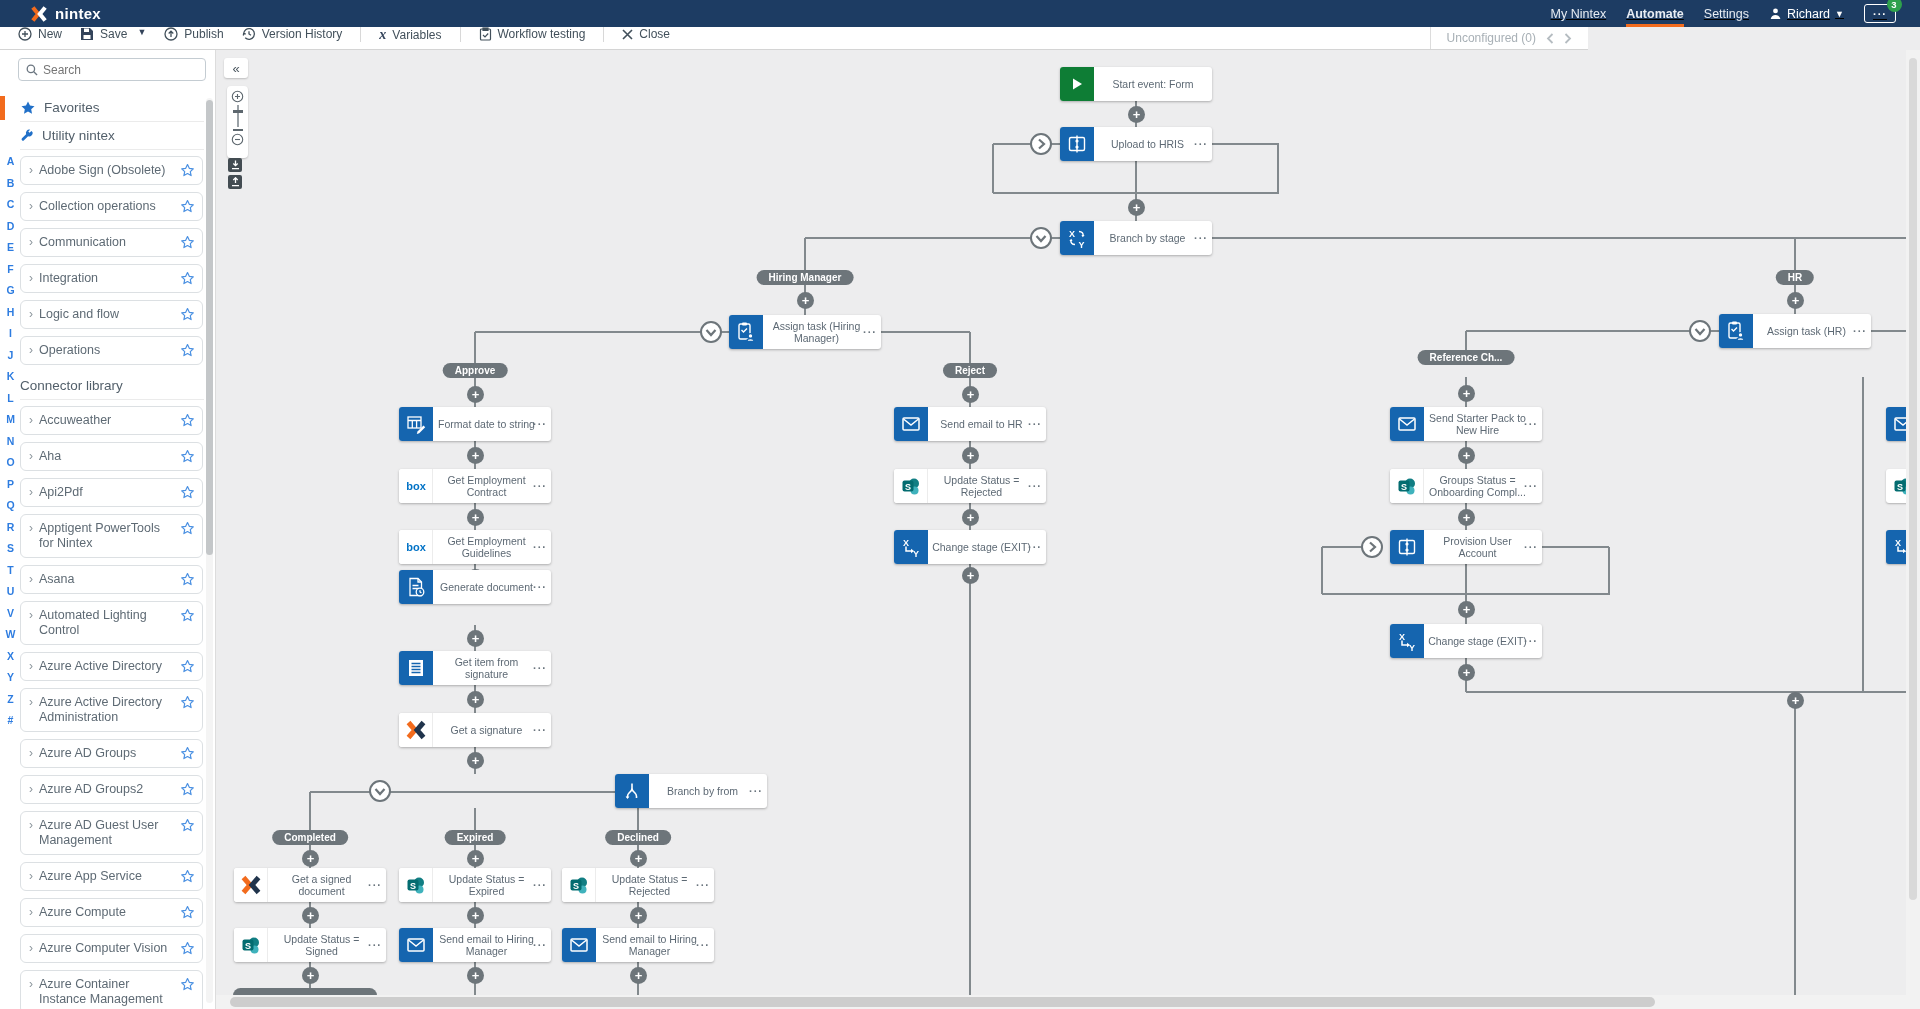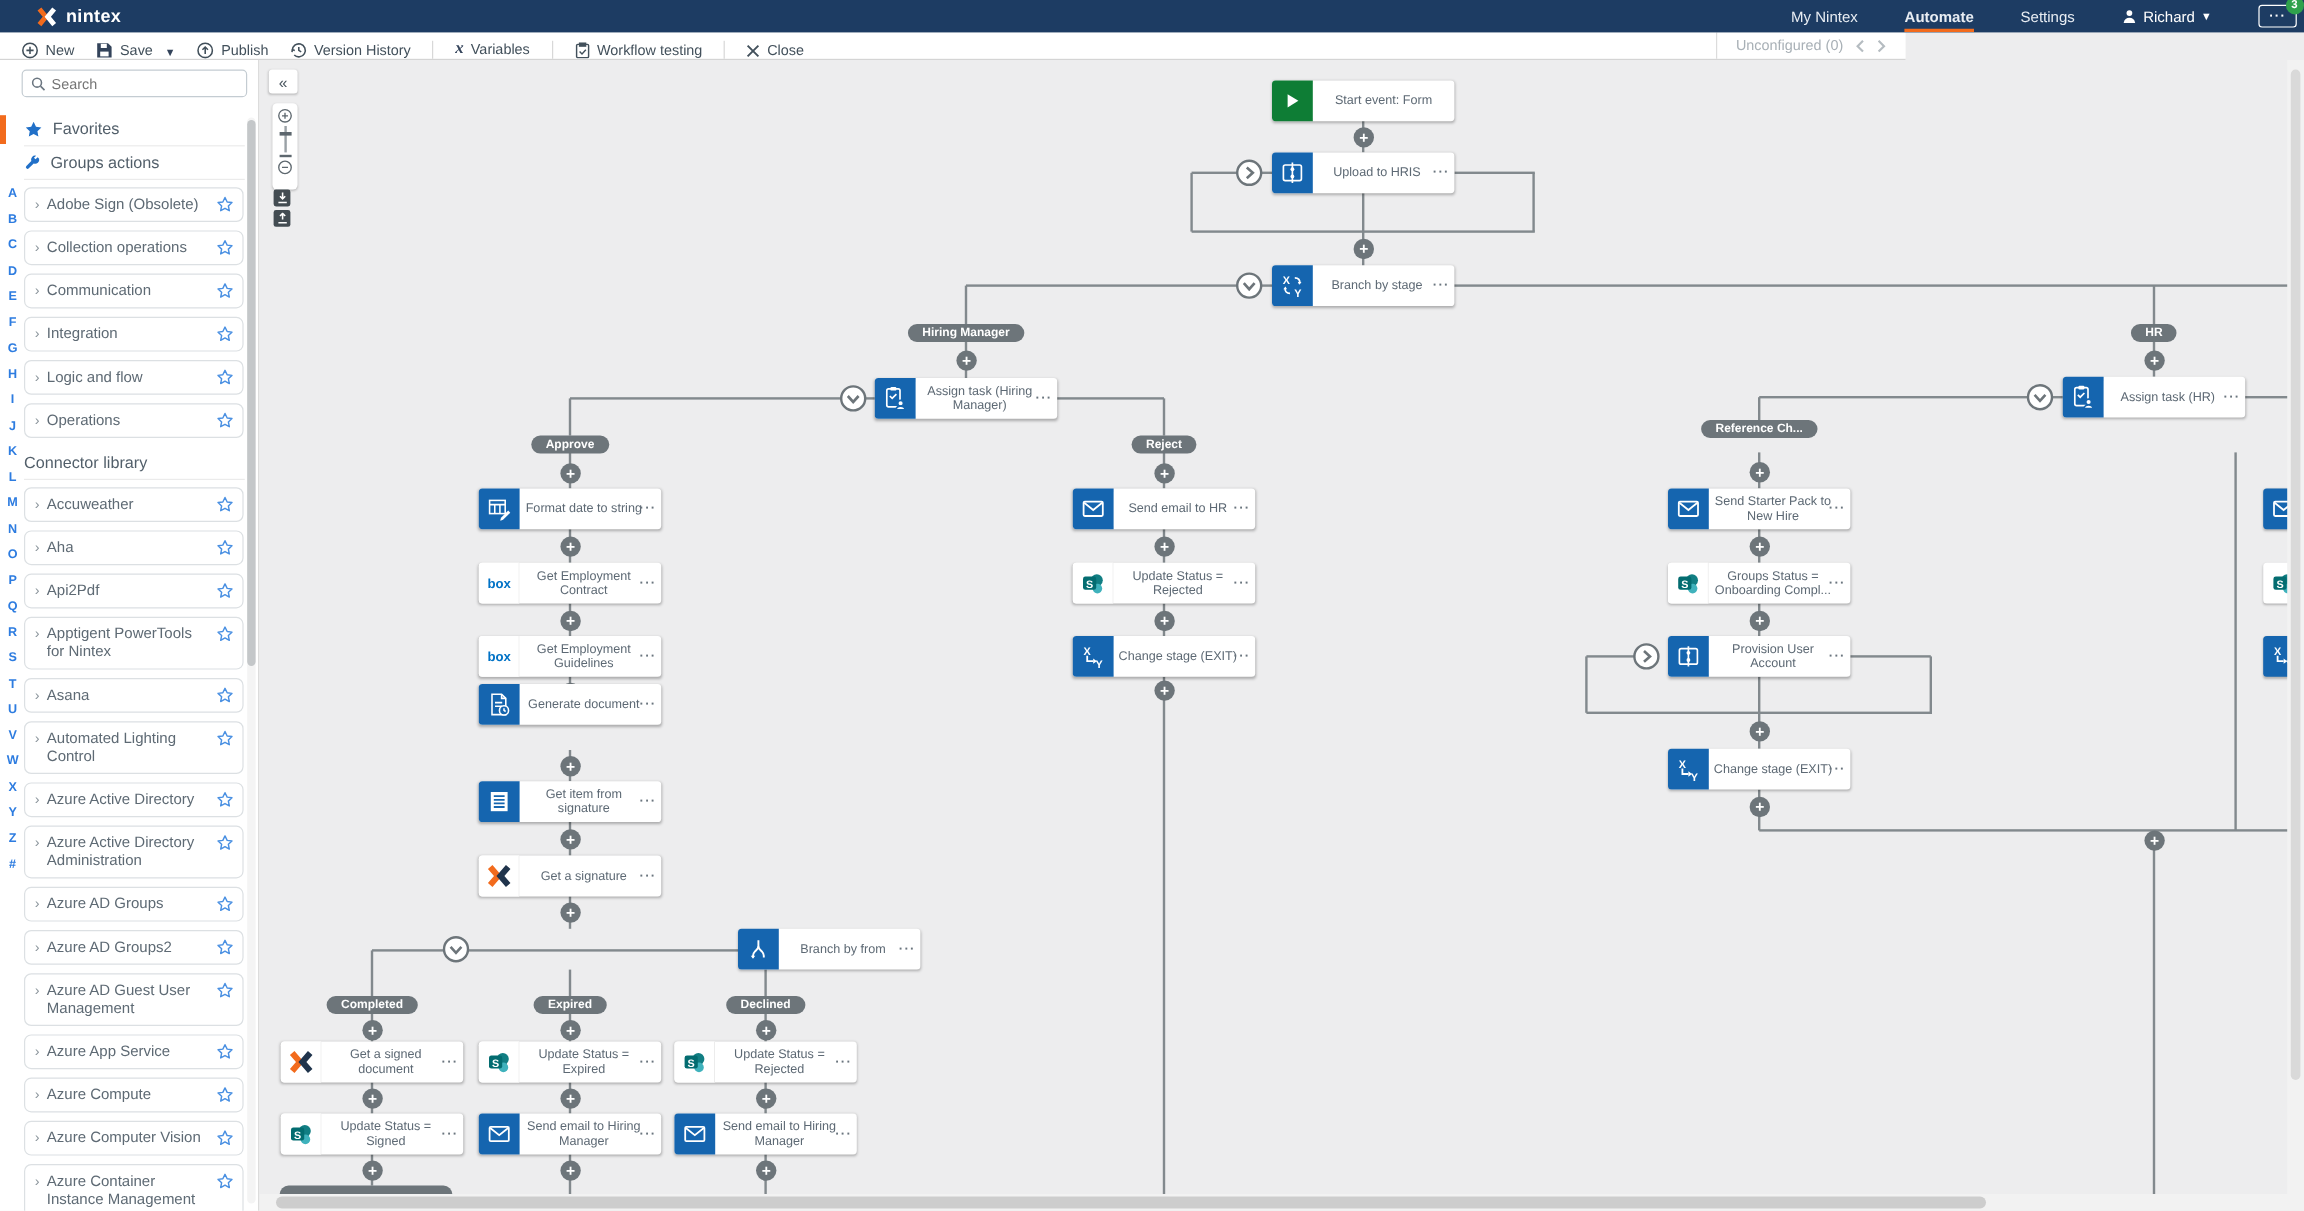--- a/index.html
+++ b/index.html
@@ -1,29 +1,29 @@
 <!DOCTYPE html>
 <html><head>
 <meta charset="utf-8">
 <style>
   *{margin:0;padding:0;box-sizing:border-box;}
   html,body{width:1920px;height:1009px;overflow:hidden;font-family:"Liberation Sans",sans-serif;background:#ededee;}
   
   .hdr{position:absolute;left:0;top:0;width:1920px;height:27px;background:#1d3c63;display:flex;align-items:center;z-index:50;}
   .brand{display:flex;align-items:center;gap:7px;margin-left:30px;}
   .brand-name{color:#fff;font-size:15px;font-weight:bold;letter-spacing:.3px;}
-  .hnav{margin-left:auto;display:flex;align-items:center;gap:39px;height:100%;}
+  .hnav{margin-left:auto;display:flex;align-items:center;gap:20px;margin-right:18px;height:100%;text-decoration:underline;}
   .hnav-item{color:#e8edf3;font-size:12.5px;height:100%;display:flex;align-items:center;cursor:pointer;position:relative;}
   .hnav-item.active{font-weight:bold;box-shadow:inset 0 -3px 0 #f26b1d;}
   .huser{display:flex;align-items:center;gap:5px;color:#fff;font-size:12.5px;}
   .caret{font-size:9px;color:#fff;}
   .more-btn{position:relative;width:32px;height:19px;border:1.5px solid #fff;border-radius:3px;color:#fff;display:flex;align-items:center;justify-content:center;font-weight:bold;letter-spacing:1px;font-size:11px;margin-right:6px;}
   .badge{position:absolute;right:-7px;top:-8px;width:15px;height:15px;background:#2fa14c;border-radius:50%;color:#fff;font-size:9.5px;font-weight:bold;display:flex;align-items:center;justify-content:center;}
   
-  .tbar{position:absolute;left:0;top:27px;width:1588px;height:23px;background:#fff;border-bottom:1px solid #d4d4d4;display:flex;align-items:flex-end;font-size:12px;color:#42505b;z-index:49;}
+  .tbar{position:absolute;left:0;top:27px;width:1588px;height:23px;background:#fff;border-bottom:1px solid #d4d4d4;display:flex;align-items:flex-start;font-size:12px;color:#42505b;z-index:49;}
   .tbtn{display:flex;align-items:center;gap:6px;margin-left:18px;cursor:pointer;white-space:nowrap;}
   .tsep{width:1px;height:15px;background:#d8d8d8;margin-left:18px;}
   .tright{margin-left:auto;display:flex;align-items:center;gap:10px;color:#a8b0b6;border-left:1px solid #dcdcdc;padding:0 16px;height:100%;}
   
   .sbar{position:absolute;left:0;top:50px;width:216px;height:959px;background:#fff;border-right:1px solid #dcdcdc;z-index:40;overflow:hidden;}
   .srch{position:absolute;left:18px;top:8px;width:188px;height:23px;border:1px solid #c4ccd2;border-radius:4px;display:flex;align-items:center;padding:0 7px;gap:5px;background:#fff;}
   .srch input{border:none;outline:none;font-size:12px;color:#5a6872;width:140px;font-family:"Liberation Sans",sans-serif;}
   .shead{position:relative;margin-left:20px;width:184px;height:28px;display:flex;align-items:center;gap:8px;border-bottom:1px solid #ebebeb;color:#525f6a;font-size:13.5px;}
   .fav-accent{position:absolute;left:-20px;top:2px;width:5px;height:24px;background:#f26b1d;}
   .slist{margin-top:4px;}
@@ -170,21 +170,21 @@
       <span class="fav-accent"></span>
       <svg width="16" height="16" viewBox="0 0 16 16">
           <path d="M8 1.5l2 4.1 4.5.6-3.3 3.1.8 4.4L8 11.6l-4 2.1.8-4.4L1.5 6.2 6 5.6z" fill="#2170c8"></path>
         </svg>
       <span>Favorites</span>
     </div>
     <div class="shead">
       <svg width="14" height="14" viewBox="0 0 14 14">
           <path d="M12.6 3.2a3.4 3.4 0 0 1-4.5 4L4 11.3a1.4 1.4 0 0 1-2-2l4.1-4.1a3.4 3.4 0 0 1 4-4.5L8.3 2.5l1.3 1.3 1.8-1.8z" fill="#2170c8"></path>
         </svg>
-      <span>Groups actions</span>
+      <span>Utility nintex</span>
     </div>
     <div class="slist" style="margin-top:6px;">
       <div class="sitem">
           <span class="chev">›</span>
           <span>Adobe Sign (Obsolete)</span>
           <svg class="star" width="15" height="15" viewBox="0 0 15 15">
             <path d="M7.5 1.6l1.8 3.7 4 .5-3 2.8.8 4-3.6-2-3.6 2 .8-4-3-2.8 4-.5z" fill="none" stroke="#4a90e2" stroke-width="1.2" stroke-linejoin="round"></path>
           </svg>
         </div>
       <div class="sitem">

